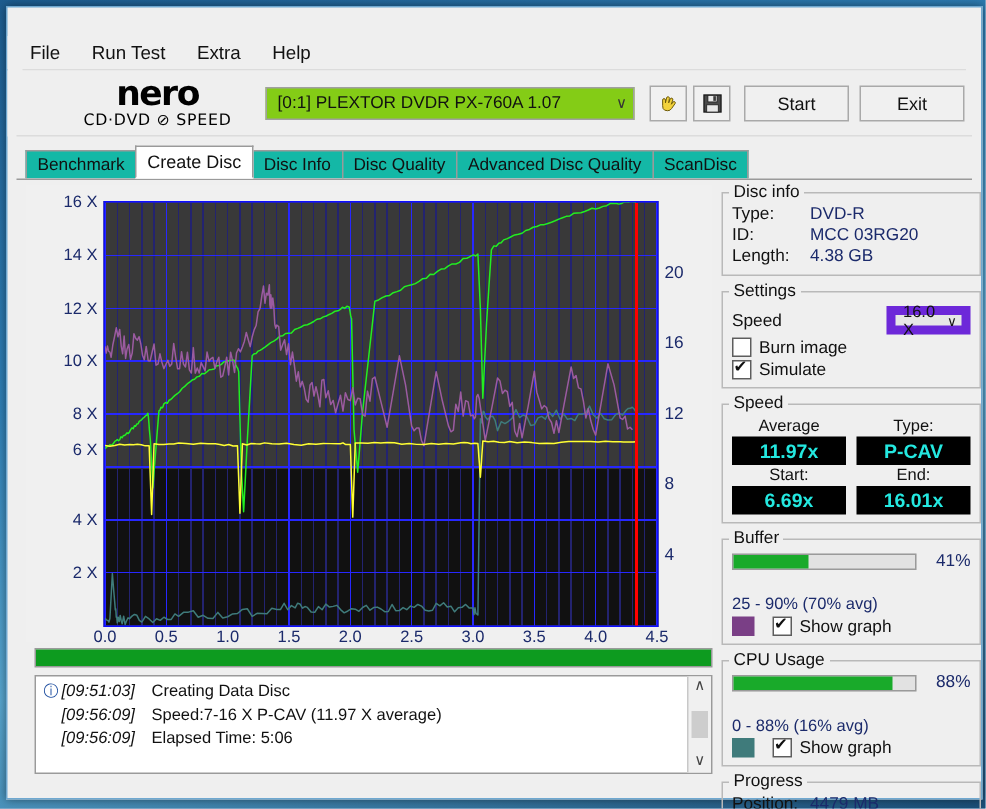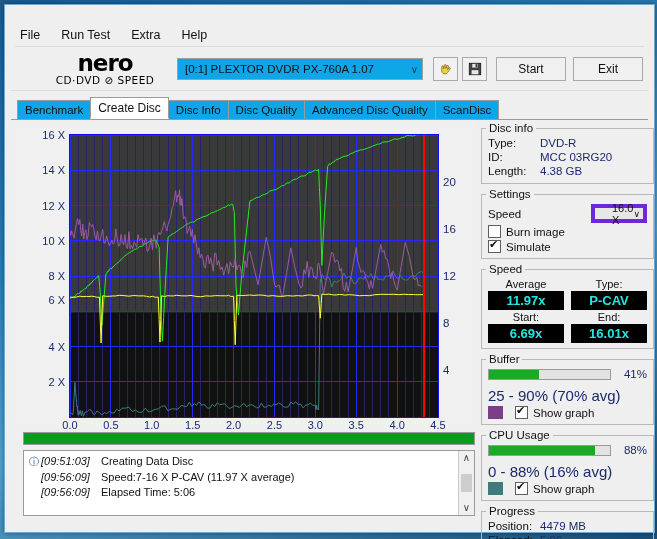--- a/index.html
+++ b/index.html
@@ -45,35 +45,35 @@
   
   #toolbar{flex:0 0 auto;height:44px;display:flex;align-items:center;background:#efefef;
     position:relative;}
   #nero-logo{position:absolute;left:30px;top:1px;width:140px;height:42px;
     display:flex;flex-direction:column;align-items:center;justify-content:center;}
   #nero-word{font-family:"DejaVu Sans",sans-serif;font-weight:bold;font-size:23px;color:#000;
     line-height:21px;letter-spacing:-1px;}
   #nero-sub{font-family:"DejaVu Sans",sans-serif;font-weight:normal;font-size:10.5px;color:#000;
     line-height:12px;letter-spacing:.5px;}
   .combo{
-    width:246px;height:22px;background:#0ea5e9;border:1px solid #a0a0a0;
+    width:246px;height:22px;background:#84cc16;border:1px solid #a0a0a0;
     display:flex;align-items:center;padding:0 4px 0 7px;font-size:11.5px;color:#111;
     box-sizing:border-box;
   }
   .combo .cv{flex:1;white-space:nowrap;overflow:hidden;}
   .combo .chev{font-size:10px;color:#333;margin-left:4px;}
   .tbtn{width:25px;height:24px;background:#f1f1f1;border:1px solid #a9a9a9;
     display:flex;align-items:center;justify-content:center;box-sizing:border-box;}
   .pbtn{height:24px;background:#f0f0f0;border:1px solid #a9a9a9;font-size:12px;color:#111;
     display:flex;align-items:center;justify-content:center;box-sizing:border-box;}
   #toolbar-sep{position:absolute;left:6px;right:6px;bottom:0;height:1px;background:#dcdcdc;}
   
   #tabstrip{flex:0 0 auto;height:22px;margin:6px 0 0 12px;display:flex;align-items:flex-end;
     position:relative;}
-  .tab{height:19px;background:#0ea5e9;border:1px solid #9a9a9a;border-bottom:none;
+  .tab{height:19px;background:#14b8a6;border:1px solid #9a9a9a;border-bottom:none;
     font-size:11.5px;color:#111;display:flex;align-items:center;padding:0 7px;
     margin-right:-1px;box-sizing:border-box;}
   .tab.active{height:22px;background:#fff;border-bottom:1px solid #fff;position:relative;z-index:3;
     font-size:12px;}
   
   #content{flex:1 1 auto;position:relative;background:#efefef;margin:0 6px 0 6px;
     border-top:1px solid #9a9a9a;}
   #panel{position:absolute;left:0;right:0;top:0;bottom:0;background:#efefef;}
   
   #chart-wrap{position:absolute;left:6px;top:3px;width:458px;height:305px;background:#f0f0f0;}
@@ -107,34 +107,34 @@
   fieldset.grp{border:1px solid #b9b9b9;margin:0 0 4px 0;padding:2px 6px 5px 6px;
     position:relative;background:transparent;}
   fieldset.grp>legend{font-size:11.5px;color:#111;padding:0 3px;margin-left:-2px;}
   .kv{display:flex;font-size:11.5px;color:#1b2a6b;line-height:14px;}
   .kv .k{color:#111;width:52px;flex:0 0 auto;}
   .kv .v{color:#1b2a6b;}
   .row{display:flex;align-items:center;font-size:11.5px;color:#111;margin-top:2px;}
   .cbx{width:11px;height:11px;border:1px solid #5d5d5d;background:#fff;display:inline-block;
     margin-right:5px;position:relative;flex:0 0 auto;}
   .cbx.on:after{content:"\2714";position:absolute;left:0px;top:-3px;font-size:11px;color:#111;}
-  .speedcombo{width:56px;height:19px;background:#e7e7e7;border:4px solid #6d28d9;
-    display:flex;align-items:center;justify-content:space-between;padding:0 3px 0 17px;
+  .speedcombo{width:56px;height:19px;background:#e7e7e7;border:6px solid #6d28d9;
+    display:flex;align-items:center;justify-content:space-between;padding:0 3px 0 5px;
     font-size:11px;box-sizing:border-box;margin-left:auto;}
   .lcd-pair{display:flex;gap:7px;margin-top:1px;}
   .lcd-col{flex:1;text-align:center;}
   .lcd-cap{font-size:11px;color:#111;line-height:13px;}
   .lcd{background:#000;color:#24e8e0;font-weight:bold;font-size:13px;line-height:17px;
     text-align:center;padding:1px 0;}
   .bar{height:11px;background:#e2e2e2;border:1px solid #9a9a9a;box-sizing:border-box;
     position:relative;flex:1;}
   .bar>i{display:block;height:100%;background:#19aa2a;}
   .barrow{display:flex;align-items:center;gap:6px;margin-top:1px;}
   .pct{font-size:11.5px;color:#1b2a6b;width:30px;text-align:right;}
-  .rangetxt{font-size:15px;color:#1b2a6b;margin-top:7px;}
+  .rangetxt{font-size:11px;color:#1b2a6b;margin-top:17px;}
   .swatch{width:15px;height:13px;display:inline-block;margin-right:12px;flex:0 0 auto;}
 </style>
 </head>
 <body>
 
 <div id="desktop"></div>
 
 <div id="win">
 
 

